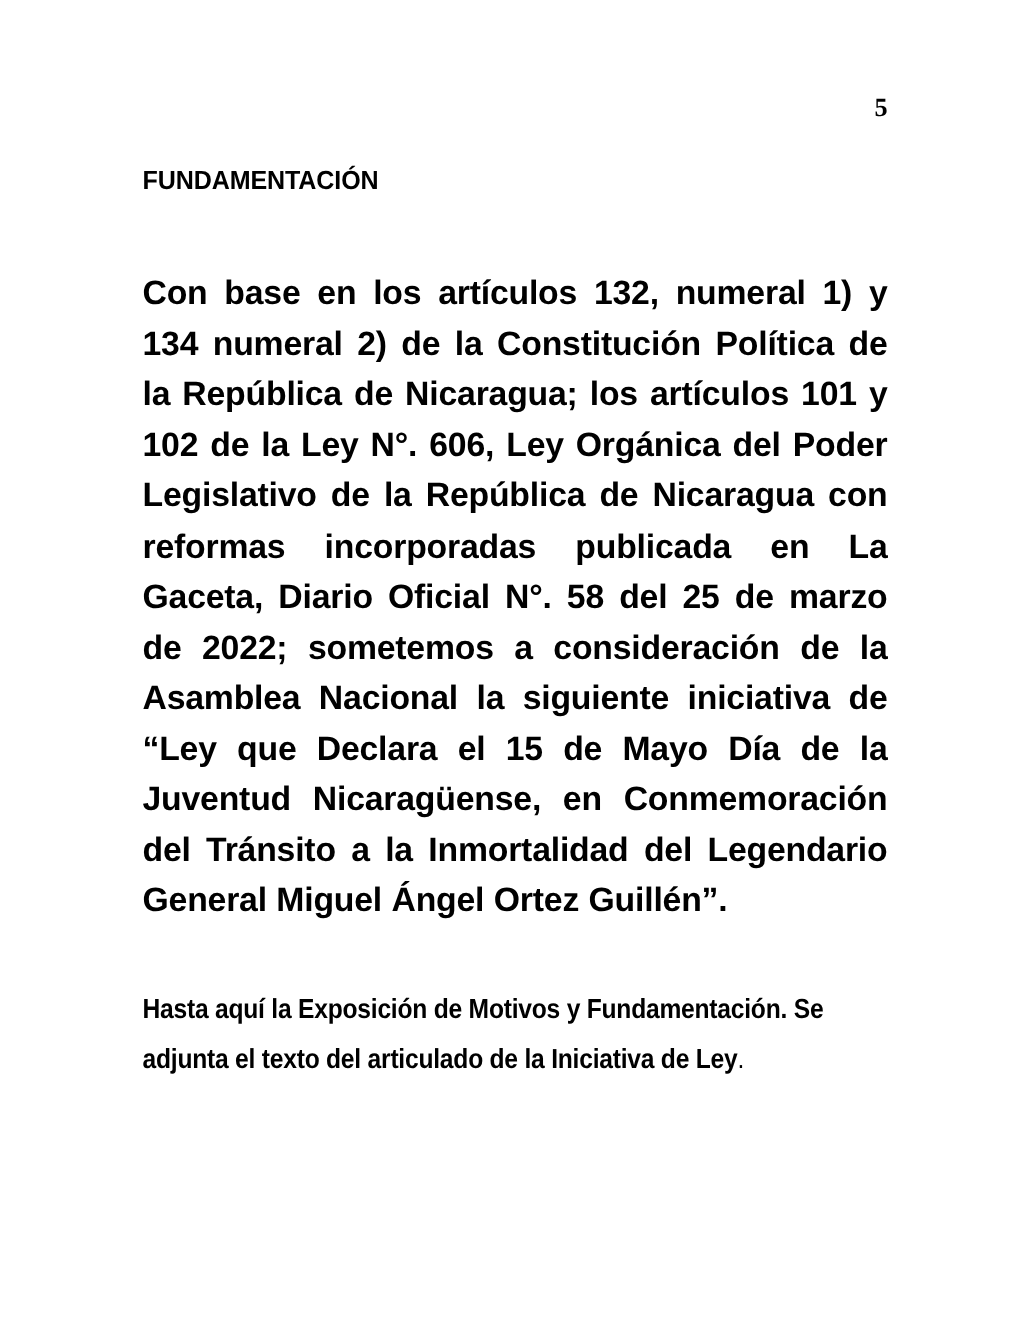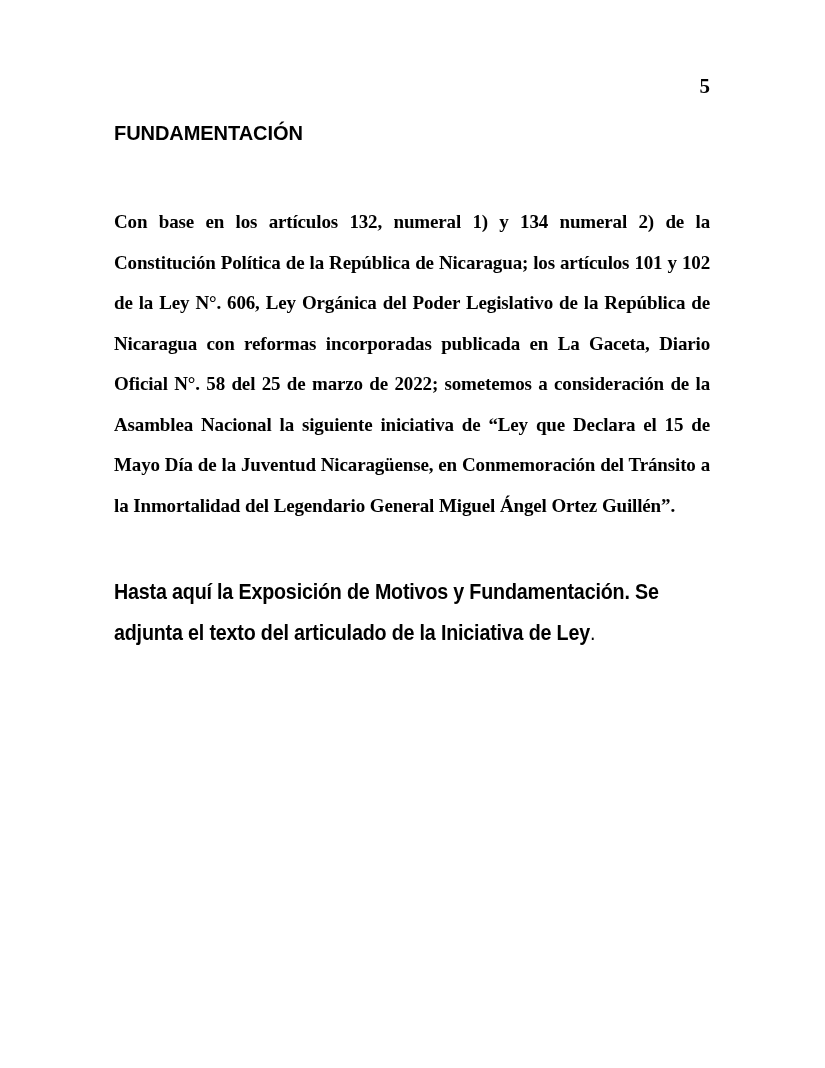--- a/index.html
+++ b/index.html
@@ -30,42 +30,42 @@
     font-weight: bold;
     font-size: 21px;
     line-height: 24px;
     letter-spacing: 0;
   }
 
   
   .content {
     position: absolute;
     left: 114px;
-    top: 120px;
+    top: 132px;
     width: 596px;
   }
 
   .section-heading {
     font-family: "Liberation Sans", "DejaVu Sans", sans-serif;
     font-weight: bold;
     font-size: 21px;
     line-height: 26px;
     letter-spacing: -0.1px;
     transform: scaleX(0.955);
     transform-origin: left center;
     margin: 0 0 0 0;
     white-space: nowrap;
   }
 
   .body-paragraph {
     margin: 0;
     padding: 0;
-    font-family: Liberation Serif, serif;
+    font-family: Liberation Sans, sans-serif;
     font-weight: bold;
-    font-size: 19px;
+    font-size: 27px;
     line-height: 40.5px;
     text-align: justify;
     text-justify: inter-word;
     letter-spacing: -0.15px;
     word-spacing: 0.2px;
     hyphens: none;
   }
 
   
   .body-paragraph.justified {

